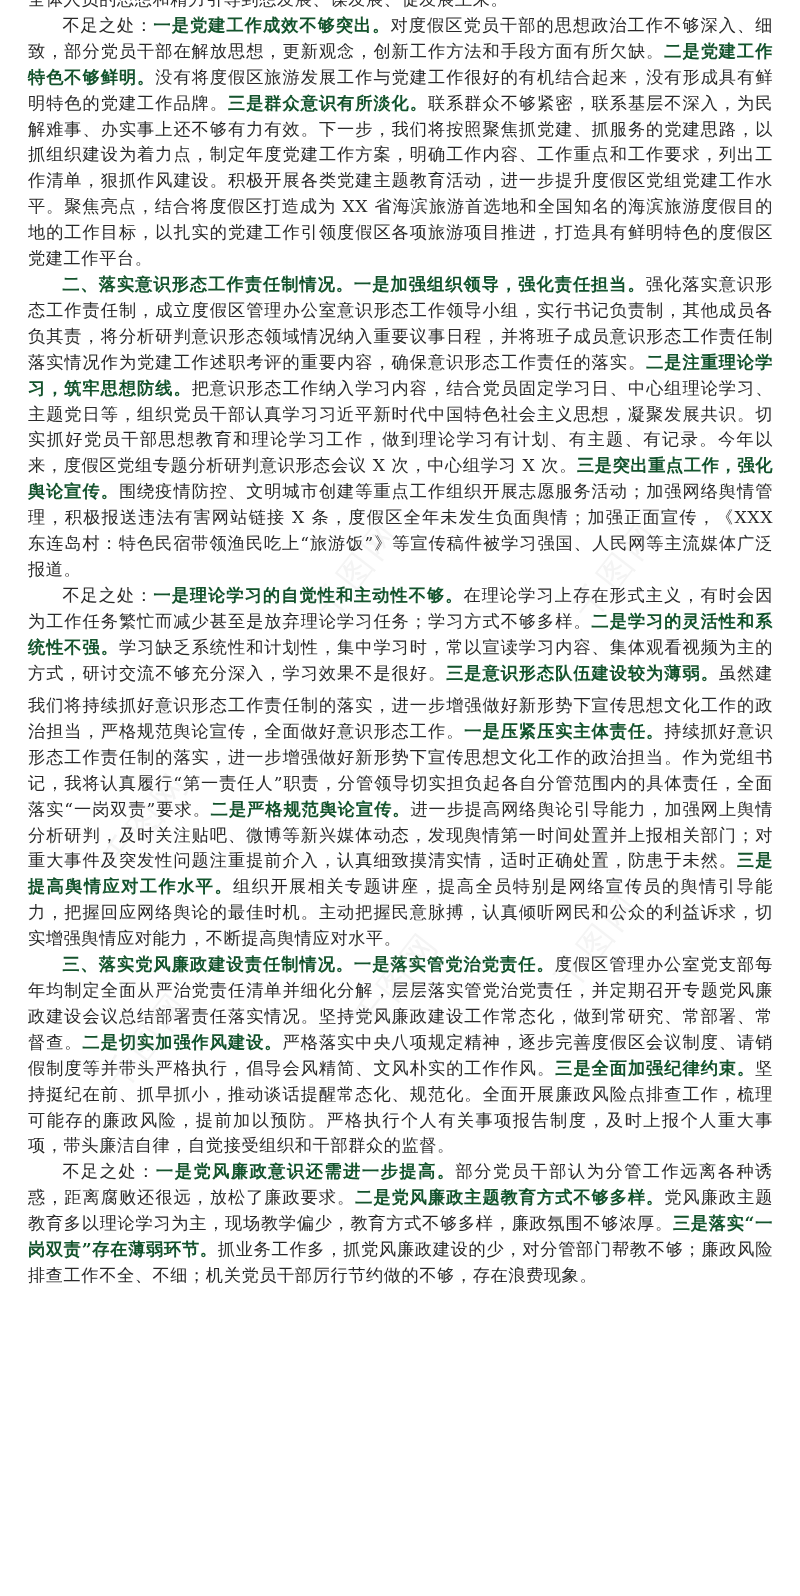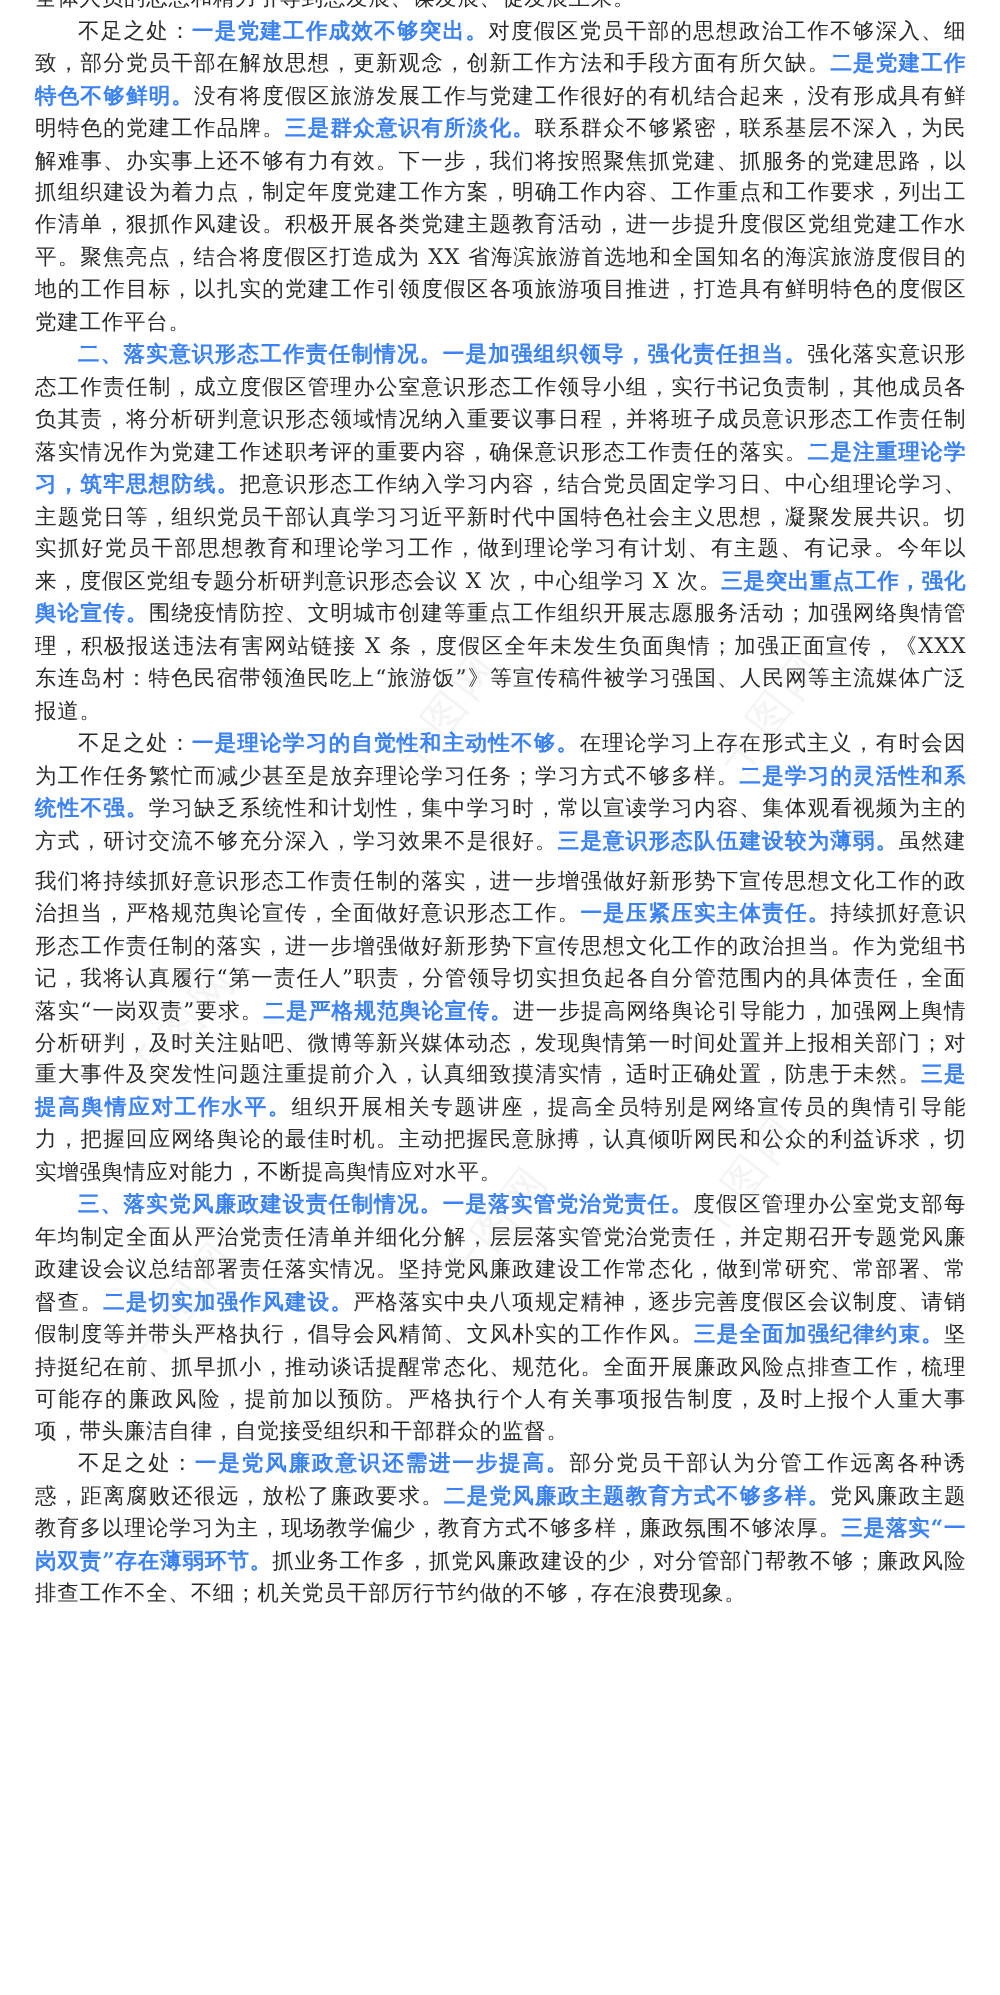--- a/index.html
+++ b/index.html
@@ -36,21 +36,21 @@
     .page-1 .text-block { top: 0; }
     .page-2 .text-block { top: 5px; }
     p.para {
       margin: 0;
       padding: 0;
       text-indent: 2em;
     }
     p.para.no-indent { text-indent: 0; }
     .seg-bold {
       font-weight: bold;
-      color: #3b82f6;
+      color: #14532d;
     }
     .watermark {
       position: absolute;
       font-family: "DejaVu Sans", sans-serif;
       font-size: 34px;
       color: rgba(150,150,150,0.10);
       transform: rotate(-52deg);
       white-space: nowrap;
       pointer-events: none;
       letter-spacing: 4px;

